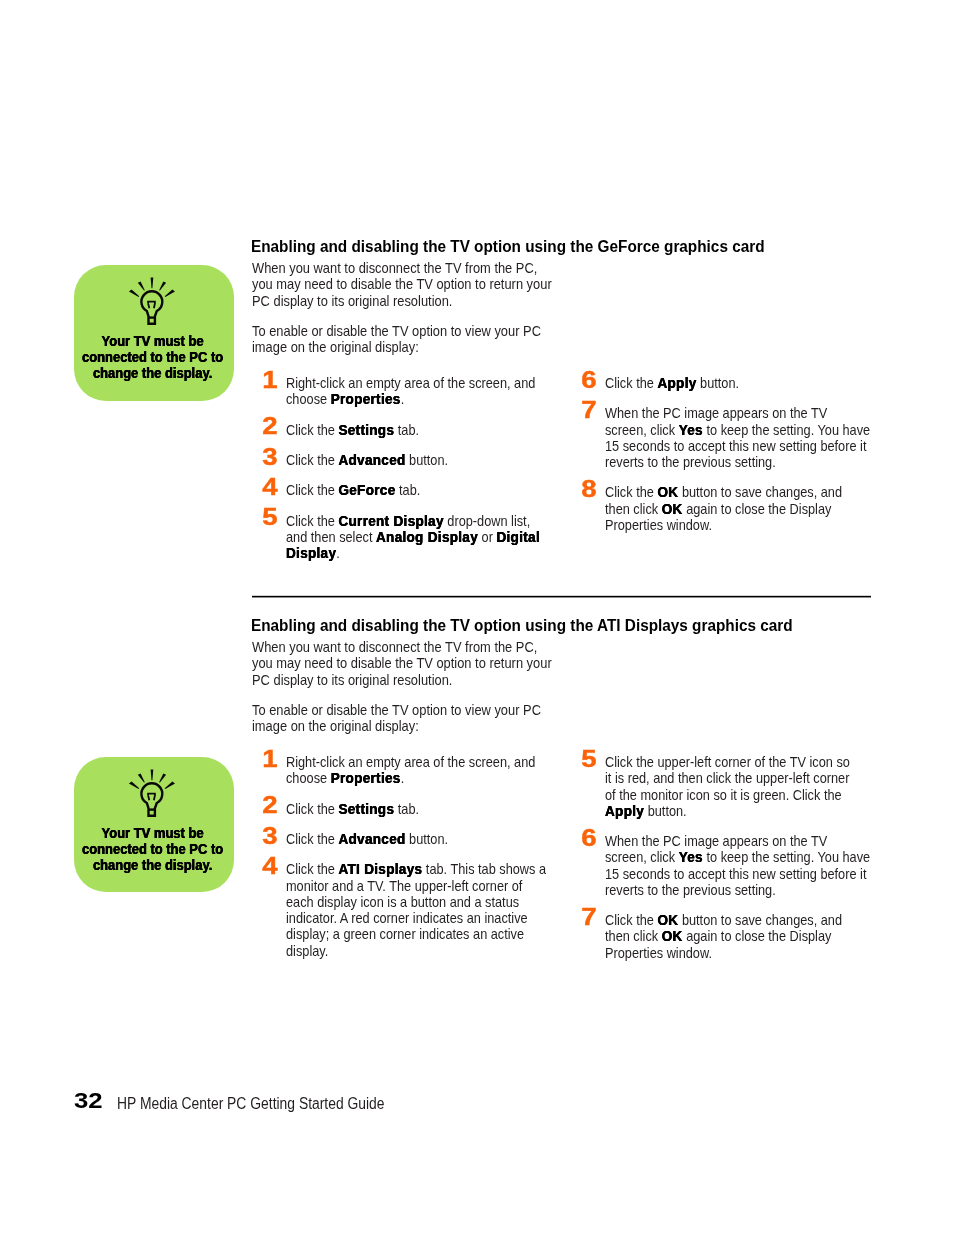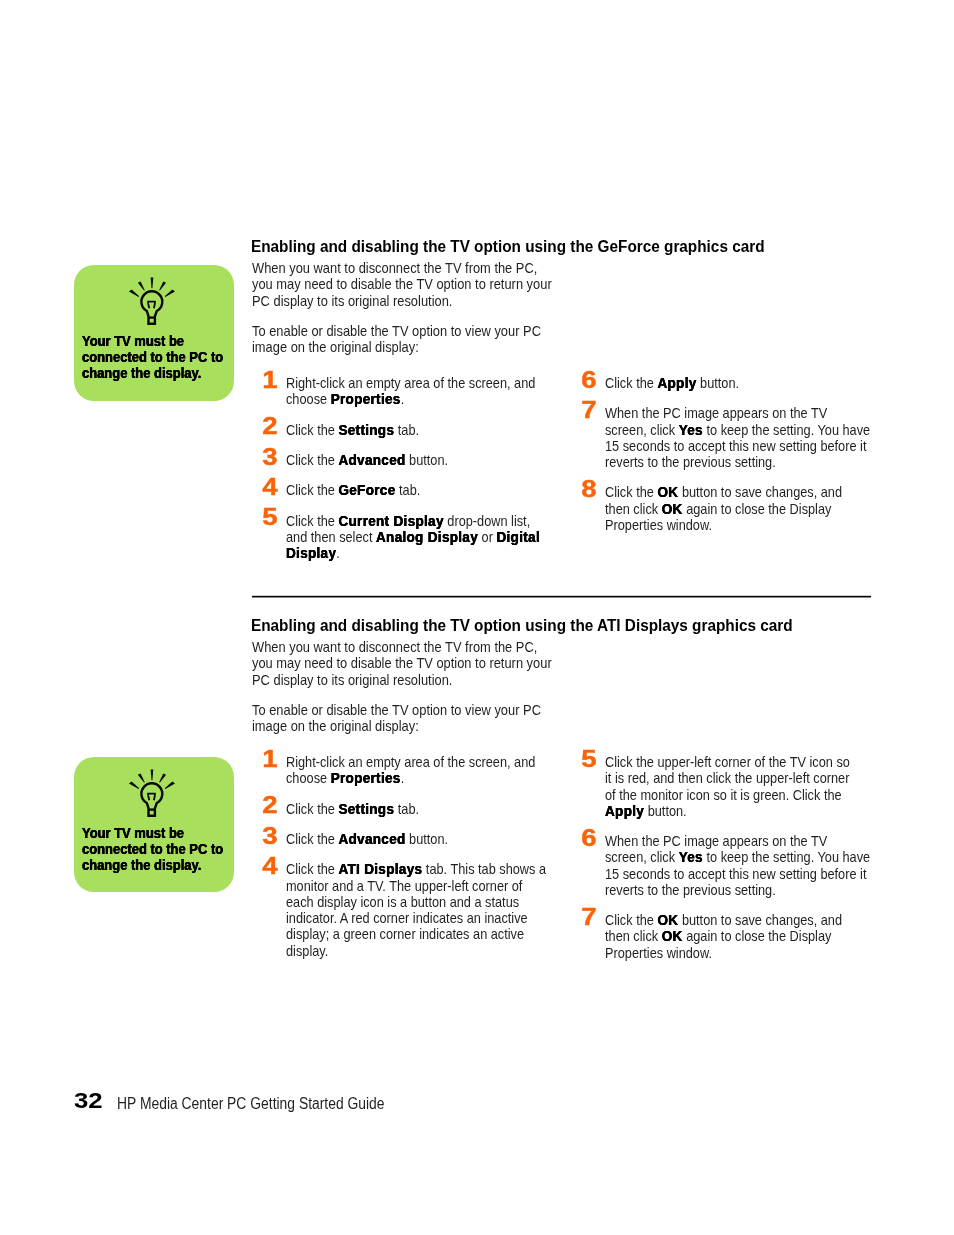--- a/index.html
+++ b/index.html
@@ -6,21 +6,21 @@
   html,body{margin:0;padding:0;background:#ffffff;}
   body{
     width:954px;height:1235px;
     font-family:"Liberation Sans", sans-serif;
     color:#231f20;
     -webkit-font-smoothing:antialiased;
   }
   .page{position:relative;width:954px;height:1235px;overflow:hidden;background:#fff;}
 
   
-  .tipbox{position:absolute;left:74px;width:160px;border-radius:20px;}
+  .tipbox{position:absolute;left:74px;width:160px;border-radius:32px;text-align:center;}
   .tipbox .bulbwrap{position:absolute;left:53.8px;top:11px;line-height:0;}
   .tipbox .tiptext{
     position:absolute;left:8px;
     font-weight:bold;font-size:14px;line-height:16.1px;color:#000;
     margin:0;padding:0;white-space:nowrap;
     text-shadow:0.3px 0 0 currentColor,-0.3px 0 0 currentColor;
     transform:scaleX(0.926) translateZ(0);transform-origin:left top;
   }
 
   

